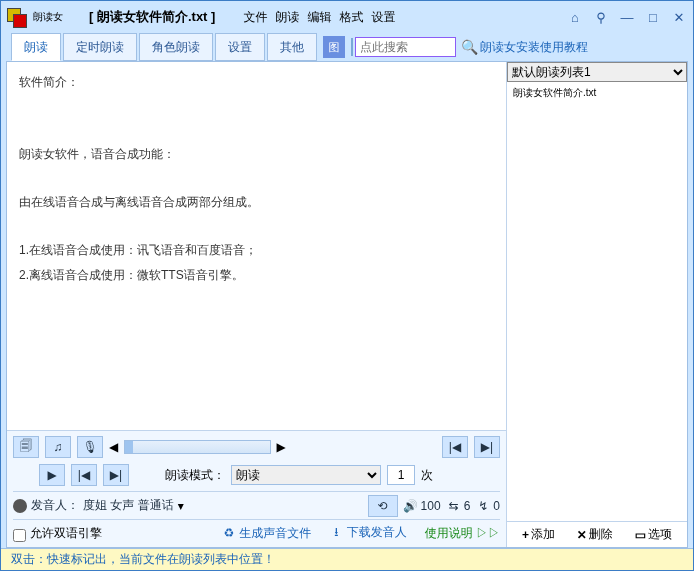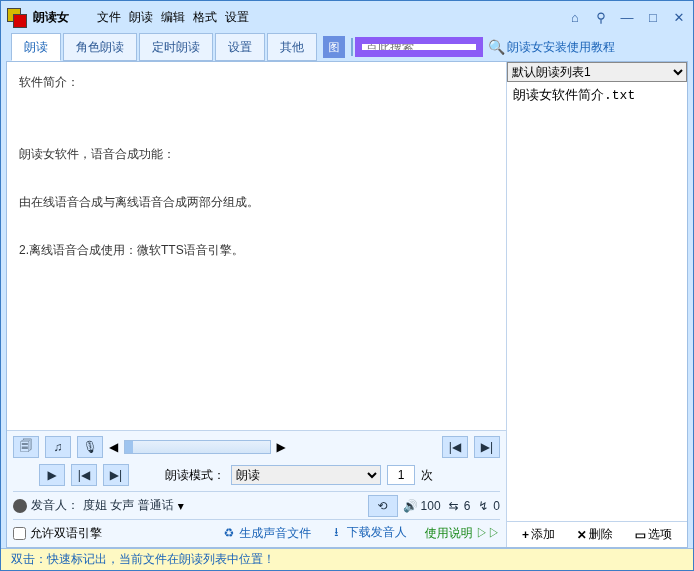--- a/index.html
+++ b/index.html
@@ -2,111 +2,113 @@
 <html><head>
 <meta charset="utf-8">
 <style>
 *{box-sizing:border-box;margin:0;padding:0;font-family:"Microsoft YaHei","SimSun",sans-serif;font-size:12px}
 body{background:#fff;display:flex;justify-content:center}
 .window{width:694px;height:571px;border:1px solid #3b7cc5;background:#cde6ff;display:flex;flex-direction:column}
 .titlebar{height:32px;display:flex;align-items:center;padding:0 6px;gap:8px}
 .logo{width:18px;height:18px;position:relative}
 .logo::before{content:"";position:absolute;width:12px;height:12px;background:#d6b800;left:0;top:0;border:1px solid #444}
 .logo::after{content:"";position:absolute;width:12px;height:12px;background:#d60000;left:6px;top:6px;border:1px solid #444}
-.app-title{font-weight:bold;font-size:12px}
+.app-title{font-weight:normal;font-size:10px}
 .doc-title{font-weight:bold;font-size:13px;margin-left:18px}
 .menubar{display:flex;gap:8px;margin-left:20px}
 .menubar span{cursor:pointer;font-size:12px}
 .winctrl{margin-left:auto;display:flex;gap:10px;align-items:center}
 .winctrl span{width:16px;height:16px;display:flex;align-items:center;justify-content:center;color:#2d5c9e;cursor:pointer;font-size:13px}
 .toolbar{height:28px;display:flex;align-items:stretch;padding-left:10px;gap:0}
 .tab{padding:4px 12px;border:1px solid #9fbfe4;background:#e9f3ff;color:#2c5894;cursor:pointer;display:flex;align-items:center;margin-right:2px}
 .tab.active{background:#fff;border-bottom:1px solid #fff;font-weight:normal;color:#1b64b8}
 .toolbar-icon{width:22px;height:22px;margin-left:4px;align-self:center;background:#6a8fe0;display:flex;align-items:center;justify-content:center;color:#fff;font-size:11px;cursor:pointer}
 .search-wrap{display:flex;align-items:center;margin-left:6px}
 .search-wrap .bar{width:2px;height:18px;background:#7aa9d8;margin-right:2px}
-.search-input{width:128px;height:20px;border:7px solid #8b5cf6;padding:0 4px;font-size:12px}
+.search-input{width:101px;height:20px;border:1px solid #8b5cf6;padding:0 4px;font-size:12px}
 .search-btn{width:20px;height:20px;margin-left:4px;color:#2d5c9e;display:flex;align-items:center;justify-content:center;cursor:pointer;font-size:14px}
 .tutorial-link{color:#1b64b8;cursor:pointer;align-self:center}
 .body{flex:1;display:flex;background:#fff;border:1px solid #9fbfe4;margin:0 5px}
 .left{flex:1;display:flex;flex-direction:column;border-right:1px solid #c0d4ec}
 .editor{flex:1;padding:10px 12px;font-size:14px;color:#333;line-height:1.7;overflow:auto}
 .editor p{margin-bottom:4px}
 .controls{border-top:1px solid #c0d4ec;background:#f0f7ff;padding:4px 6px;display:flex;flex-direction:column;gap:4px}
 .ctrl-row{display:flex;align-items:center;gap:6px;height:24px}
 .btn{width:26px;height:22px;border:1px solid #9fbfe4;background:#cfe5ff;display:flex;align-items:center;justify-content:center;cursor:pointer;color:#234}
 .slider{flex:1;height:14px;border:1px solid #9fbfe4;background:linear-gradient(#e6f0fc,#d3e5f8);position:relative;min-width:100px;max-width:200px}
 .slider::before{content:"";position:absolute;left:0;top:0;width:8px;height:100%;background:#9ec4ef}
 .spacer{flex:1}
 select.mode{width:150px;height:20px;border:1px solid #9fbfe4;font-size:12px}
 .numbox{width:28px;height:20px;border:1px solid #9fbfe4;text-align:center;font-size:12px}
 .spk-label{display:flex;align-items:center;gap:4px}
 .spk-icon{width:14px;height:14px;border-radius:50%;background:#555;display:inline-block}
 .mini{display:flex;align-items:center;gap:3px;color:#234}
 .mini .btn{width:auto;padding:0 6px;gap:3px;min-width:30px}
 .row3 .txt{color:#234}
 .row4{border-top:1px solid #c0d4ec;padding-top:4px}
-.chk{display:flex;align-items:center;gap:4px}
+.chk{display:flex;align-items:flex-end;gap:4px}
 .chk input{width:13px;height:13px}
 .link{color:#1b64b8;cursor:pointer}
 .green{color:#1a8a1a;cursor:pointer}
 .icon-sm{width:14px;text-align:center;display:inline-block}
 .right{width:180px;display:flex;flex-direction:column}
 .list-sel{height:20px;border:1px solid #888;font-size:12px;margin:0}
 .list{flex:1;background:#fff;padding:2px}
-.list-item{padding:2px 4px;font-size:13px;font-family:Liberation Mono, monospace;cursor:pointer}
+.list-item{padding:2px 4px;font-size:10px;font-family:Liberation Sans, sans-serif;cursor:pointer}
 .right-bottom{height:26px;display:flex;align-items:center;justify-content:space-around;border-top:1px solid #c0d4ec;padding:0 4px;font-size:12px}
 .right-bottom span{cursor:pointer;display:flex;align-items:center;gap:2px}
 .statusbar{height:22px;background:#fef9c3;border-top:1px solid #9fbfe4;display:flex;align-items:center;padding:0 10px;color:#1b64b8;font-size:12px}
 </style>
 </head>
 <body>
 
 <div class="window">
  <div class="titlebar">
   <div class="logo"></div>
   <span class="app-title">朗读女</span>
+  <span class="doc-title">[ 朗读女软件简介.txt ]</span>
   <div class="menubar">
    <span>文件</span>
    <span>朗读</span>
    <span>编辑</span>
    <span>格式</span>
    <span>设置</span>
   </div>
   <div class="winctrl">
    <span>⌂</span>
    <span>⚲</span>
    <span>—</span>
    <span>□</span>
    <span>✕</span>
   </div>
  </div>
 
  <div class="toolbar">
   <div class="tab active">朗读</div>
+  <div class="tab">定时朗读</div>
   <div class="tab">角色朗读</div>
-  <div class="tab">定时朗读</div>
   <div class="tab">设置</div>
   <div class="tab">其他</div>
   <div class="toolbar-icon">图</div>
   <div class="search-wrap">
    <div class="bar"></div>
    <input class="search-input" placeholder="点此搜索" style="">
    <div class="search-btn">🔍</div>
   </div>
   <span class="tutorial-link">朗读女安装使用教程</span>
  </div>
 
  <div class="body">
   <div class="left">
    <div class="editor">
     <p>软件简介：</p><br>
     <br>
     <p>朗读女软件，语音合成功能：</p><br>
     <p>由在线语音合成与离线语音合成两部分组成。</p><br>
+    <p>1.在线语音合成使用：讯飞语音和百度语音；</p>
     <p>2.离线语音合成使用：微软TTS语音引擎。</p>
    </div>
 
    <div class="controls">
     <div class="ctrl-row">
      <div class="btn">🗐</div>
      <div class="btn">♫</div>
      <div class="btn">🎙</div>
      <span>◀</span>
      <div class="slider"></div>

